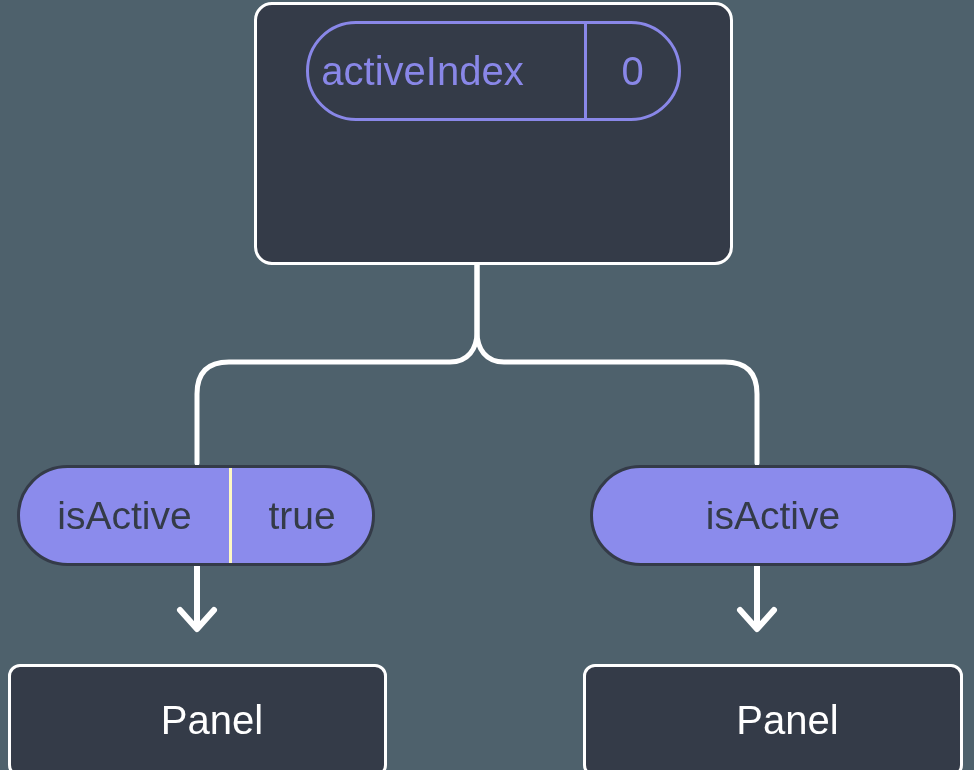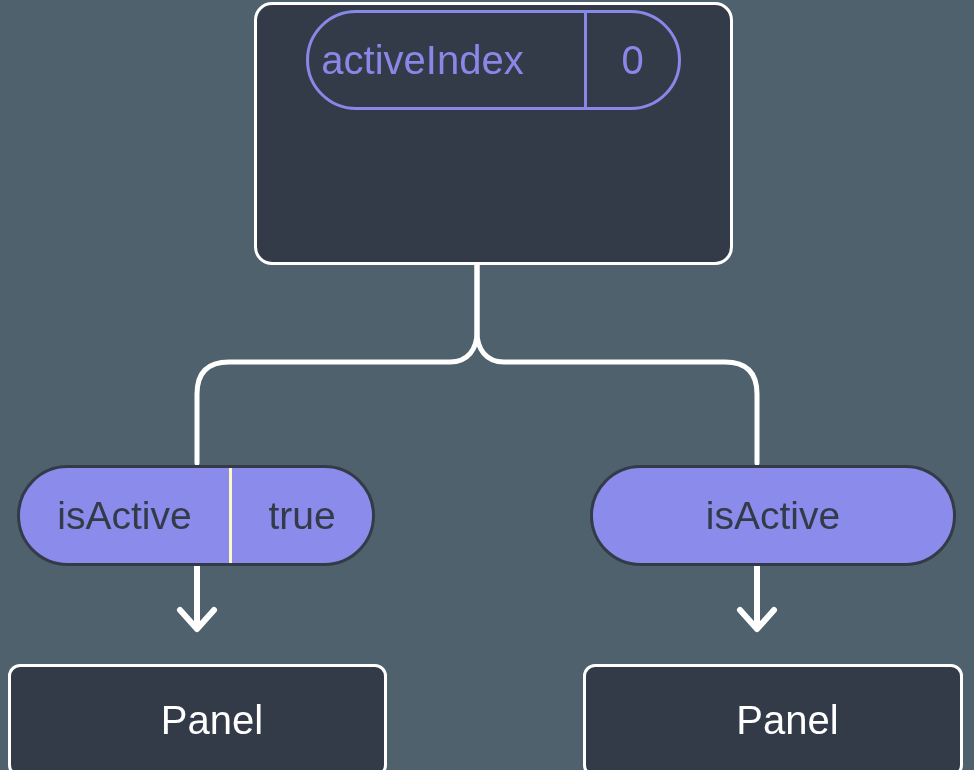--- a/index.html
+++ b/index.html
@@ -36,21 +36,21 @@
     border-radius: 18px;
     display: flex; flex-direction: column; align-items: center;
   }
   .root-title {
     margin-top: 46px;
     font-size: 40px; line-height: 44px;
     font-weight: 500;
     color: #FFFFFF;
   }
   .state-pill {
-    margin-top: 5px;
+    margin-top: 16px;
     width: 375px; height: 100px;
     border: 3px solid #8987E8;
     border-radius: 52px;
     display: flex; align-items: stretch;
     overflow: hidden;
     gap: 48px;
   }
   .state-pill .pill-name {
     flex: 1;
     display: flex; align-items: center; justify-content: center;

